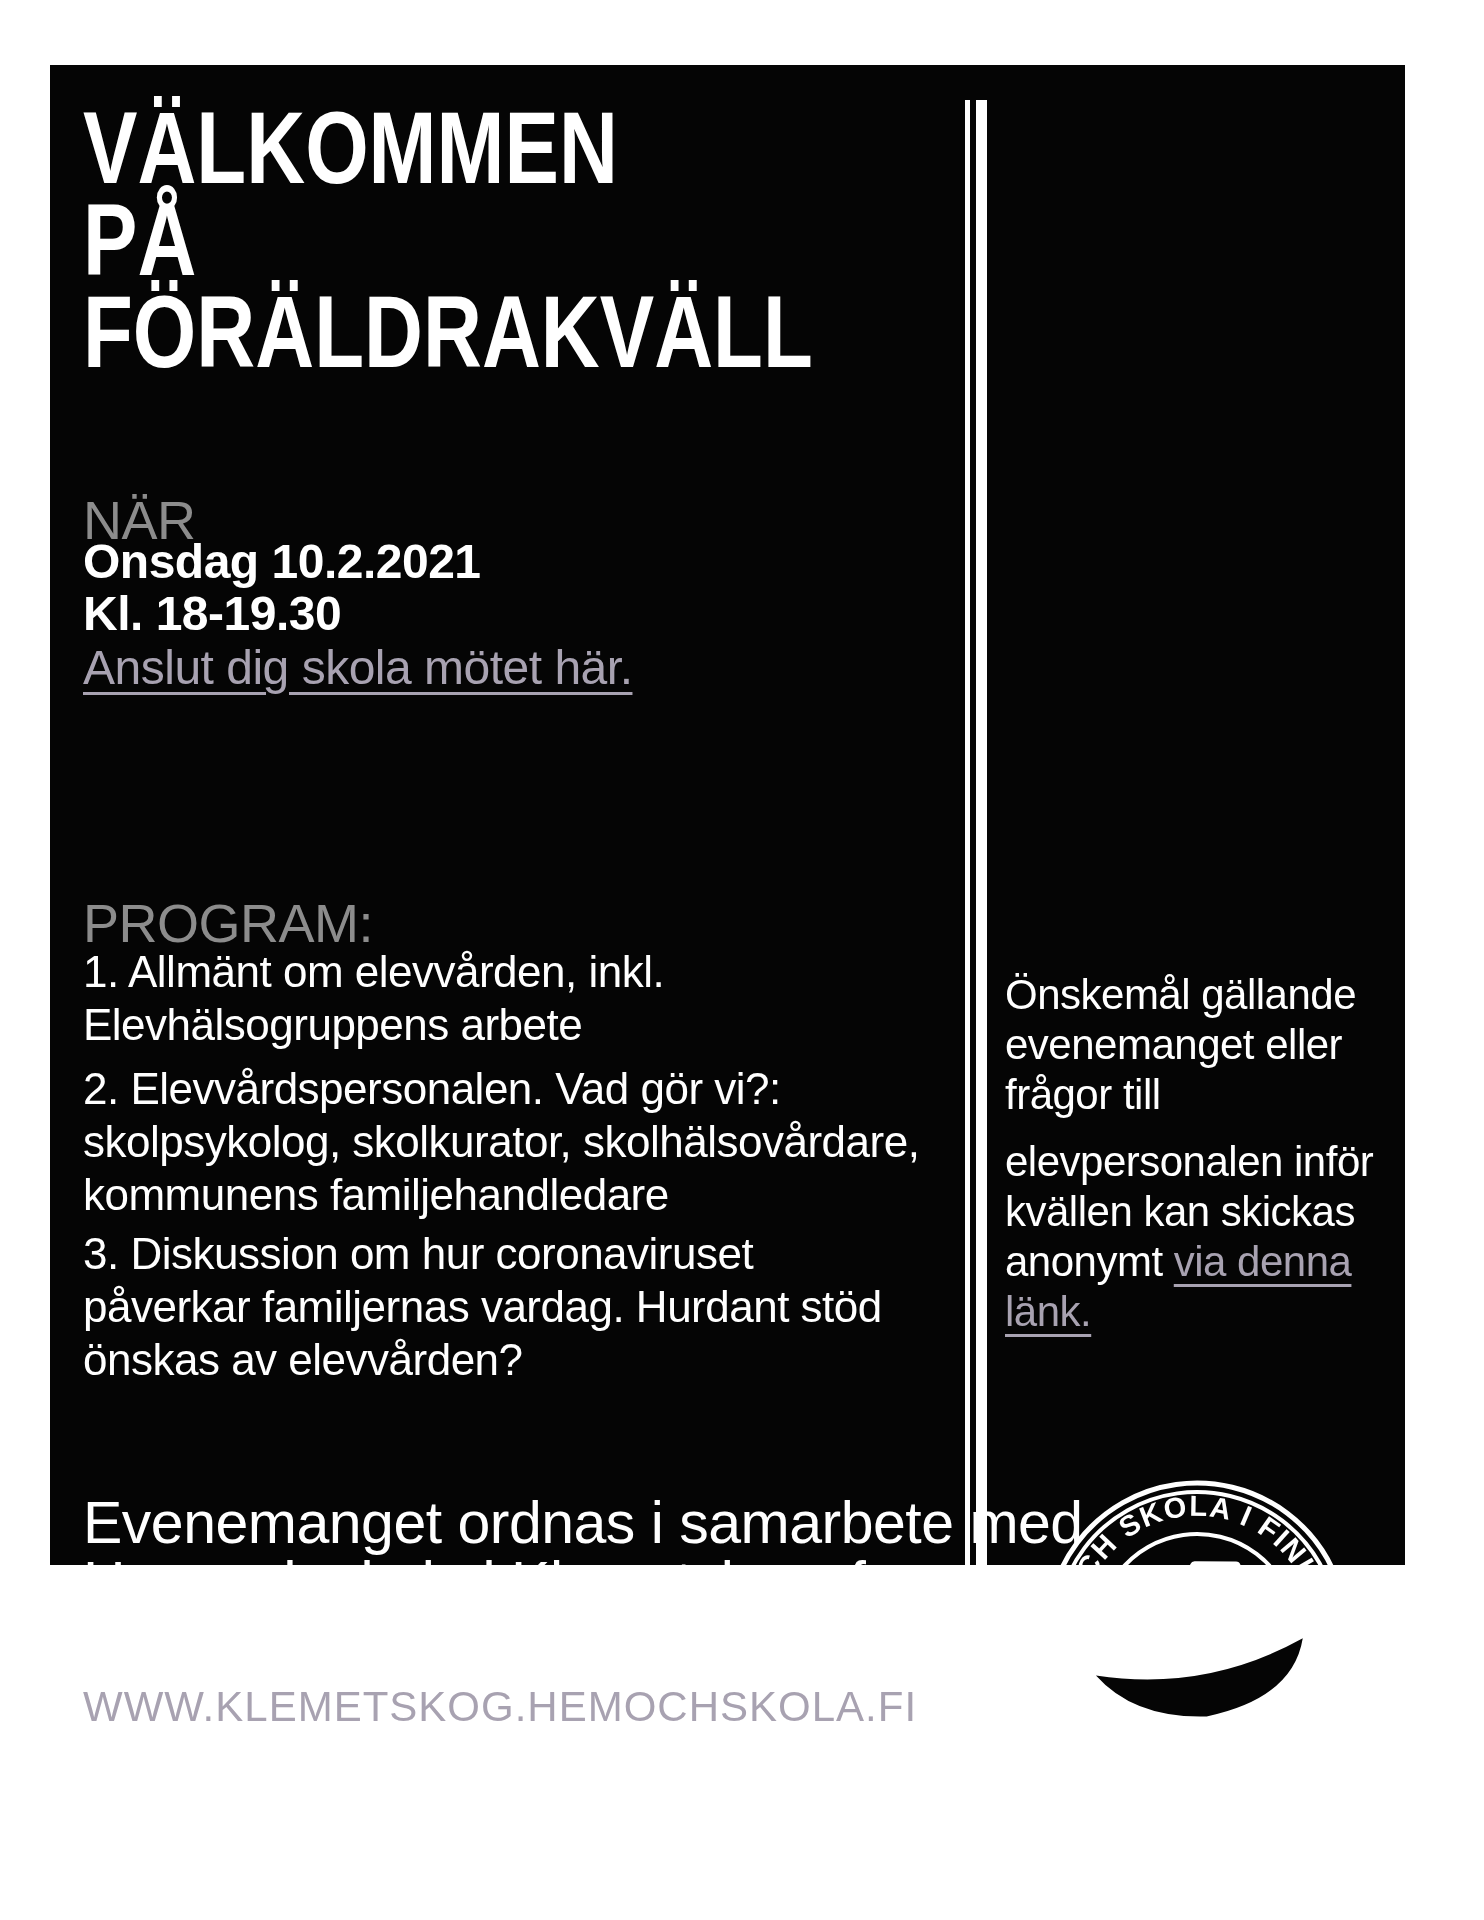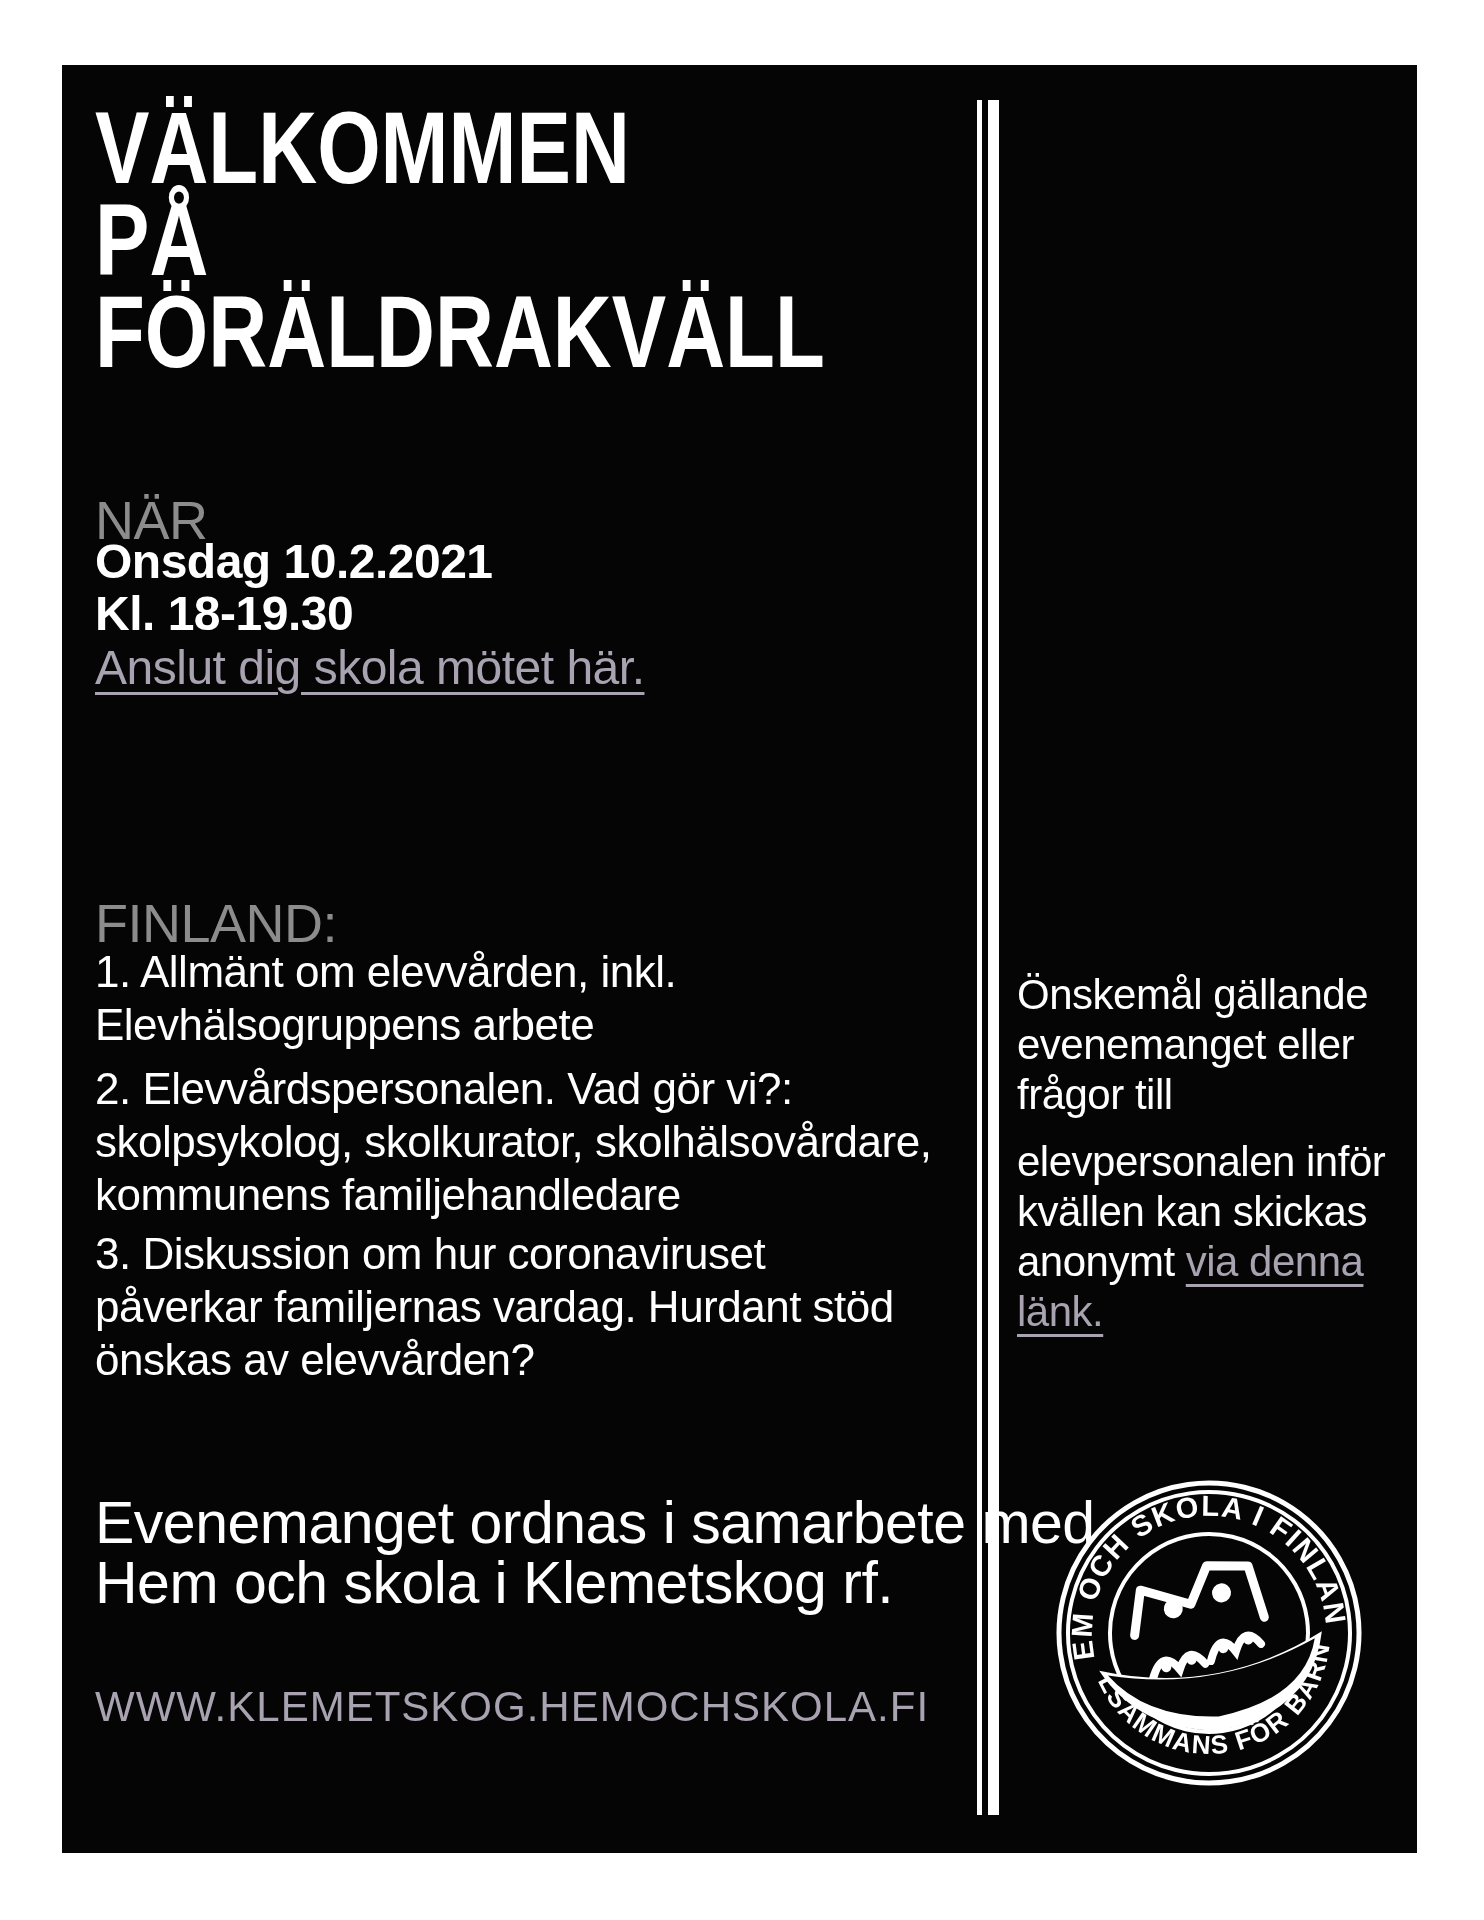--- a/index.html
+++ b/index.html
@@ -4,21 +4,21 @@
 <style>
   html,body{margin:0;padding:0;}
   body{
     width:1484px;height:1920px;
     background:#ffffff;
     position:relative;
     overflow:hidden;
     font-family:"Liberation Sans",sans-serif;
   }
   .poster{
-    position:absolute;left:62px;top:65px;width:1355px;height:1788px;
+    position:absolute;left:50px;top:65px;width:1355px;height:1500px;
     background:var(--background,#050505);
   }
   .abs{position:absolute;}
   .pre{white-space:pre-line;}
   .title{
     left:33px;top:38px;
     font-size:102px;font-weight:bold;line-height:0.9;
     color:var(--text,#fff);
     transform:scaleX(0.80);transform-origin:0 0;
     letter-spacing:0px;white-space:pre-line;
@@ -70,21 +70,21 @@
 
   <div class="abs title pre">VÄLKOMMEN
 PÅ
 FÖRÄLDRAKVÄLL</div>
 
   <div class="abs muted-label" style="left:33px;top:412px;">NÄR</div>
   <div class="abs body-text" style="left:33px;top:470px;">Onsdag 10.2.2021</div>
   <div class="abs body-text" style="left:33px;top:522px;">Kl. 18-19.30</div>
   <a class="abs join-link poster-link">Anslut dig skola mötet här.</a>
 
-  <div class="abs muted-label" style="left:33px;top:815px;">FINLAND:</div>
+  <div class="abs muted-label" style="left:33px;top:815px;">PROGRAM:</div>
   <div class="abs program-text pre" style="left:33px;top:880px;width:900px;">1. Allmänt om elevvården, inkl.
 Elevhälsogruppens arbete</div>
   <div class="abs program-text pre" style="left:33px;top:997px;width:900px;">2. Elevvårdspersonalen. Vad gör vi?:
 skolpsykolog, skolkurator, skolhälsovårdare,
 kommunens familjehandledare</div>
   <div class="abs program-text pre" style="left:33px;top:1162px;width:900px;">3. Diskussion om hur coronaviruset
 påverkar familjernas vardag. Hurdant stöd
 önskas av elevvården?</div>
 
   <div class="abs collab pre">Evenemanget ordnas i samarbete med

